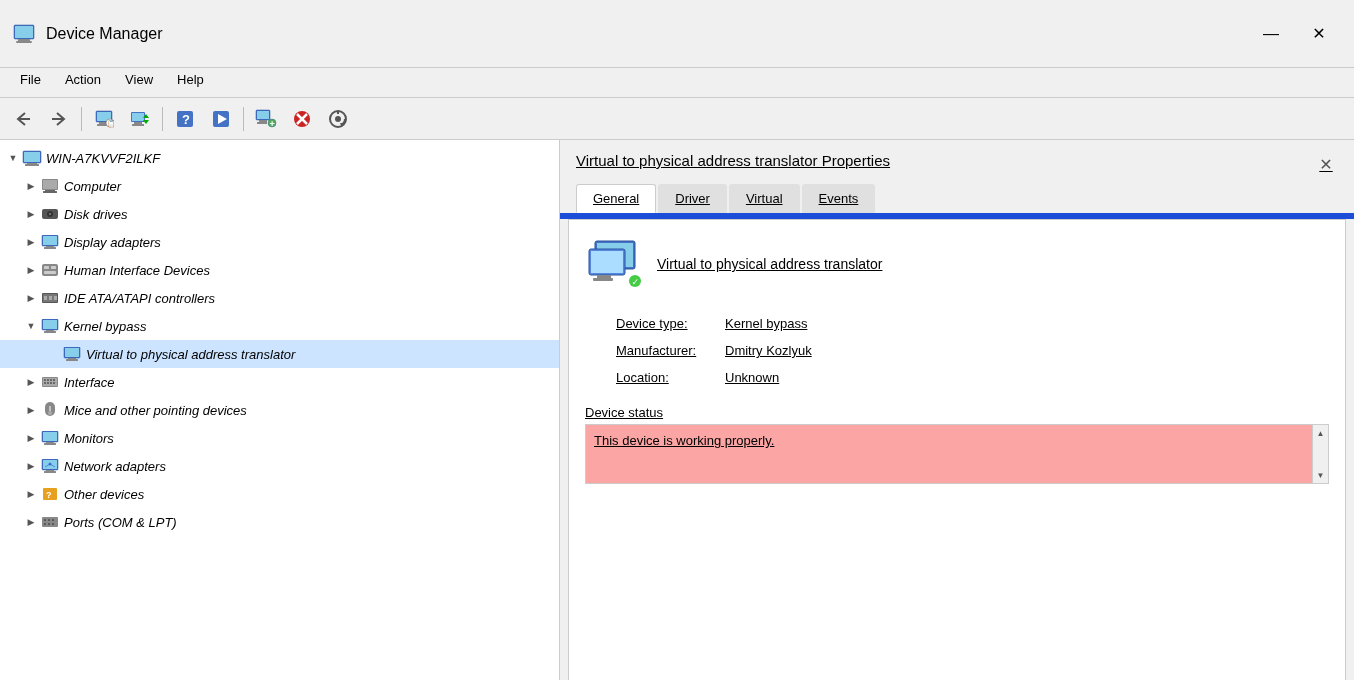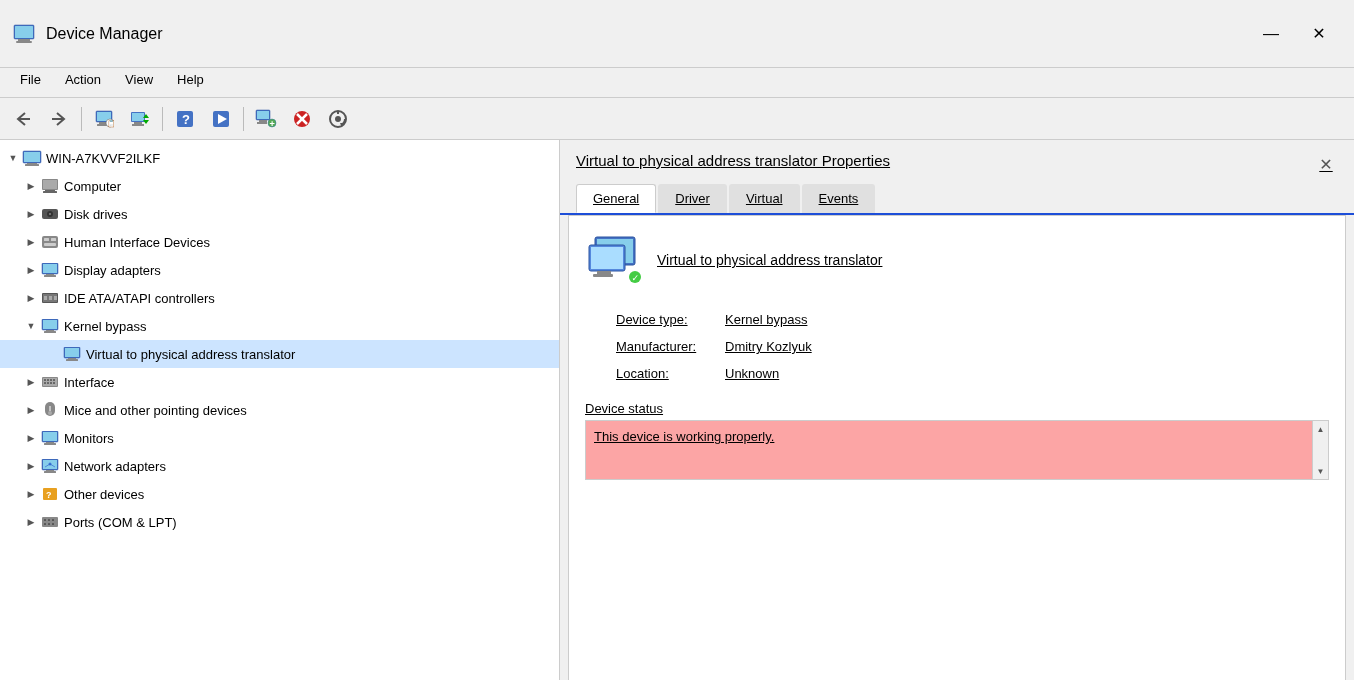--- a/index.html
+++ b/index.html
@@ -133,20 +133,21 @@
       flex-shrink: 0;
       display: flex;
       align-items: center;
       justify-content: center;
     }
 
     .tree-item .item-label {
       font-size: 13px;
       color: #000;
       white-space: nowrap;
+      font-style: italic;
     }
 
     
     .indent-1 { padding-left: 22px; }
     .indent-2 { padding-left: 44px; }
 
     
     .properties-panel {
       flex: 1;
       background: #f0f0f0;
@@ -180,21 +181,21 @@
       display: flex;
       align-items: center;
       justify-content: center;
     }
 
     
     .tabs {
       display: flex;
       background: #f0f0f0;
       padding: 0 16px;
-      border-bottom: 2px solid #1d4ed8;
+      border-bottom: 6px solid #1d4ed8;
       gap: 0;
     }
     .tab {
       padding: 6px 16px;
       cursor: pointer;
       font-size: 13px;
       border: 1px solid transparent;
       background: #e0e0e0;
       margin-right: 2px;
       border-radius: 3px 3px 0 0;
@@ -453,40 +454,40 @@
           <circle cx="9" cy="7" r="1" fill="#888"></circle>
         </svg>
       </span>
       <span class="item-label">Disk drives</span>
     </div>
 
     <div class="tree-item indent-1">
       <span class="expander chevron-right"></span>
       <span class="item-icon">
         <svg width="18" height="14" viewBox="0 0 18 14">
+          <rect x="1" y="0" width="16" height="11" rx="1" fill="#4472C4" stroke="#2a52a0" stroke-width="0.5"></rect>
+          <rect x="2" y="1" width="14" height="9" fill="#87CEEB"></rect>
+          <rect x="5" y="11" width="8" height="2" fill="#888"></rect>
+          <rect x="3" y="12" width="12" height="2" rx="0.5" fill="#888"></rect>
+        </svg>
+      </span>
+      <span class="item-label">Display adapters</span>
+    </div>
+
+    <div class="tree-item indent-1">
+      <span class="expander chevron-right"></span>
+      <span class="item-icon">
+        <svg width="18" height="14" viewBox="0 0 18 14">
           <rect x="1" y="1" width="16" height="12" rx="2" fill="#888"></rect>
           <rect x="3" y="3" width="5" height="3" rx="0.5" fill="#ccc"></rect>
           <rect x="10" y="3" width="5" height="3" rx="0.5" fill="#ccc"></rect>
           <rect x="3" y="8" width="12" height="3" rx="1" fill="#ccc"></rect>
         </svg>
       </span>
       <span class="item-label">Human Interface Devices</span>
-    </div>
-
-    <div class="tree-item indent-1">
-      <span class="expander chevron-right"></span>
-      <span class="item-icon">
-        <svg width="18" height="14" viewBox="0 0 18 14">
-          <rect x="1" y="0" width="16" height="11" rx="1" fill="#4472C4" stroke="#2a52a0" stroke-width="0.5"></rect>
-          <rect x="2" y="1" width="14" height="9" fill="#87CEEB"></rect>
-          <rect x="5" y="11" width="8" height="2" fill="#888"></rect>
-          <rect x="3" y="12" width="12" height="2" rx="0.5" fill="#888"></rect>
-        </svg>
-      </span>
-      <span class="item-label">Display adapters</span>
     </div>
 
     <div class="tree-item indent-1">
       <span class="expander chevron-right"></span>
       <span class="item-icon">
         <svg width="18" height="14" viewBox="0 0 18 14">
           <rect x="1" y="2" width="16" height="10" rx="1" fill="#555"></rect>
           <rect x="2" y="3" width="14" height="8" fill="#777"></rect>
           <rect x="3" y="5" width="3" height="4" fill="#aaa"></rect>
           <rect x="8" y="5" width="3" height="4" fill="#aaa"></rect>

